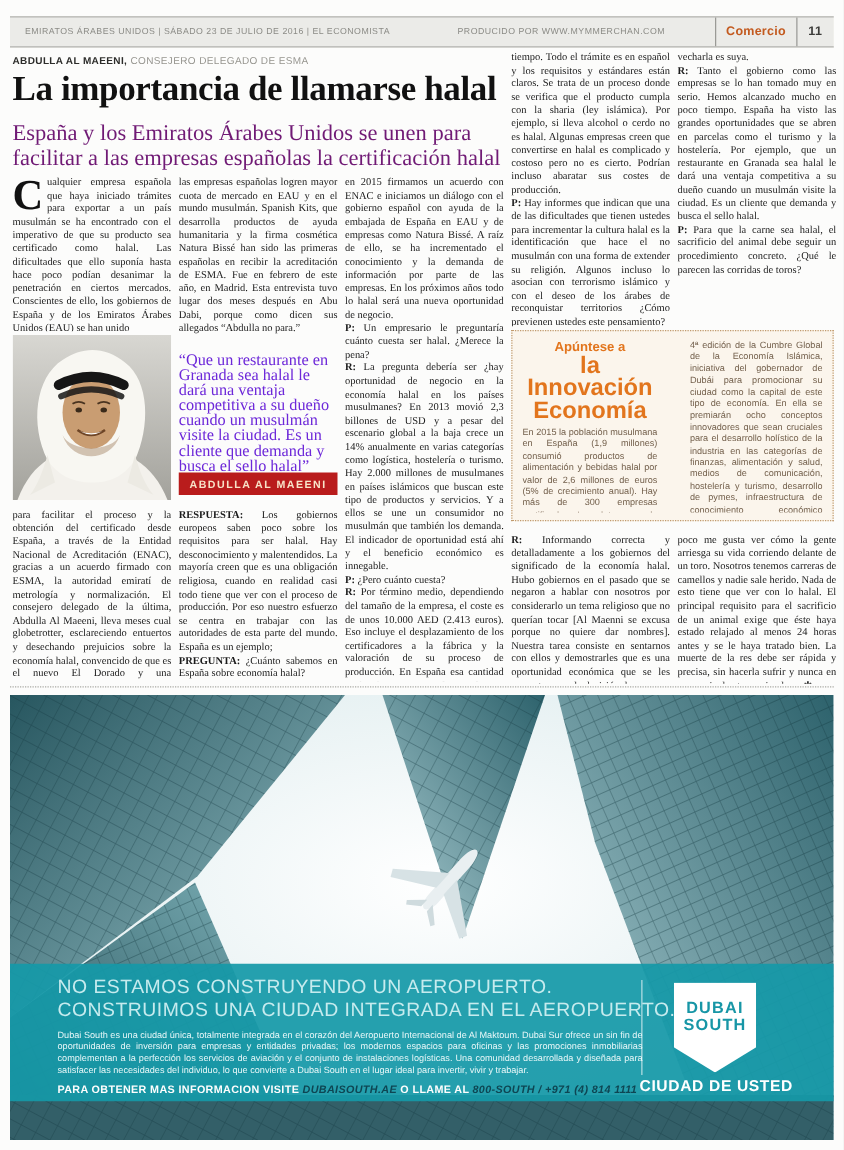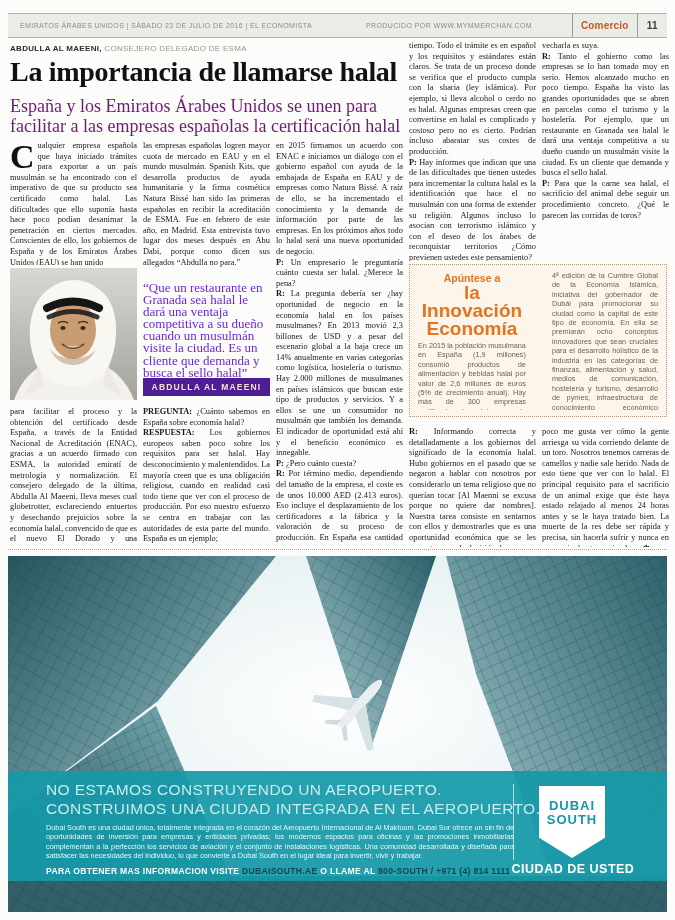--- a/index.html
+++ b/index.html
@@ -24,42 +24,42 @@
             white-space:nowrap;letter-spacing:-.3px;}
   .subhead{position:absolute;left:10px;top:96px;width:402px;font-size:18px;line-height:20px;color:#701a75;
            white-space:nowrap;}
   
   .tb{position:absolute;width:127px;font-size:8.4px;line-height:10.6px;text-align:justify;overflow:hidden;}
   .tb p{margin:0;}
   .tb b{font-weight:bold;}
   .dropcap{float:left;font-size:34px;line-height:28px;font-weight:bold;padding:2px 3px 0 0;color:#111;}
   .quote{position:absolute;left:143px;top:282px;width:127px;height:95px;font-size:13px;line-height:12.1px;
          color:#6d28d9;overflow:hidden;}
-  .qbar{position:absolute;left:143px;top:378px;width:127px;height:18px;background:#4c1d95;color:#f8e3c8;
+  .qbar{position:absolute;left:143px;top:378px;width:127px;height:18px;background:#b91c1c;color:#f8e3c8;
         font-family:"Liberation Sans",sans-serif;font-size:8.5px;font-weight:bold;letter-spacing:1.2px;
         display:flex;align-items:center;justify-content:center;}
   .portrait{position:absolute;left:10px;top:268px;width:127px;height:132px;overflow:hidden;}
   
   .promo{position:absolute;left:409px;top:264px;width:258px;height:153px;background:#fbf5ec;
          border:1px dotted #c09a6e;box-sizing:border-box;display:flex;gap:26px;padding:6px 8px;
          font-family:"Liberation Sans",sans-serif;}
   .promo .pc{width:118px;overflow:hidden;}
   .promo .ptxt{font-size:7.3px;line-height:9.4px;color:#74614d;text-align:justify;}
   .promo .eyebrow{color:#e2751d;font-size:10.5px;font-weight:bold;text-align:center;margin:1px 0 0;}
   .promo .ptitle{color:#e2751d;font-size:19px;font-weight:bold;line-height:18px;text-align:center;margin:0 0 3px;}
   .sep-dot{position:absolute;left:8px;right:8px;top:549px;border-top:1px dotted #a9a9a4;}
   
   .ad{position:absolute;left:8px;top:556px;width:659px;height:356px;overflow:hidden;}
   .ad svg.bg{position:absolute;left:0;top:0;}
   .ad .band{position:absolute;left:0;right:0;top:215px;height:110px;background:rgba(22,153,168,.93);
             font-family:"Liberation Sans",sans-serif;color:#eafafb;}
   .ad .bh{margin:9px 0 0 38px;font-size:15.5px;line-height:19px;letter-spacing:.4px;color:#c6ebee;white-space:nowrap;}
   .ad .bb{margin:5px 0 0 38px;width:468px;font-size:7.3px;line-height:9.3px;text-align:justify;color:#e7f7f8;}
   .ad .bc{margin:6px 0 0 38px;font-size:8.6px;font-weight:bold;letter-spacing:.3px;color:#fdfdfd;white-space:nowrap;}
-  .ad .bc b{color:#0e4653;}
+  .ad .bc b{color:#0e4653;font-style:italic;}
   .ad .vdiv{position:absolute;left:505px;top:228px;width:1px;height:76px;background:rgba(255,255,255,.65);}
   .badge{position:absolute;left:531px;top:230px;width:66px;height:72px;background:#fff;
          clip-path:polygon(0 0,100% 0,100% 72%,50% 100%,0 72%);
          font-family:"Liberation Sans",sans-serif;color:#1796a6;font-weight:bold;font-size:13px;
          line-height:14px;letter-spacing:1px;text-align:center;padding-top:13px;box-sizing:border-box;}
   .tagline{position:absolute;left:494px;top:306px;width:142px;text-align:center;color:#fff;
            font-family:"Liberation Sans",sans-serif;font-weight:bold;font-size:12.5px;letter-spacing:.5px;}
 </style>
 </head>
 <body>
@@ -114,22 +114,22 @@
     </svg>
   </div>
 
   <div class="quote">“Que un restaurante en Granada sea halal le dará una ventaja competitiva a su dueño cuando un musulmán visite la ciudad. Es un cliente que demanda y busca el sello halal”</div>
   <div class="qbar">ABDULLA AL MAEENI</div>
 
   <div class="tb" style="left:10px;top:407px;height:138px;">para facilitar el proceso y la obtención del certificado desde España, a través de la Entidad Nacional de Acreditación (ENAC), gracias a un acuerdo firmado con ESMA, la autoridad emiratí de metrología y normalización. El consejero delegado de la última, Abdulla Al Maeeni, lleva meses cual globetrotter, esclareciendo entuertos y desechando prejuicios sobre la economía halal, convencido de que es el nuevo El Dorado y una oportunidad para que</div>
 
   <div class="tb" style="left:143px;top:141px;height:128px;">las empresas españolas logren mayor cuota de mercado en EAU y en el mundo musulmán. Spanish Kits, que desarrolla productos de ayuda humanitaria y la firma cosmética Natura Bissé han sido las primeras españolas en recibir la acreditación de ESMA. Fue en febrero de este año, en Madrid. Esta entrevista tuvo lugar dos meses después en Abu Dabi, porque como dicen sus allegados “Abdulla no para.”</div>
   <div class="tb" style="left:143px;top:407px;height:138px;">
+    <p><b>RESPUESTA:</b><span> Los gobiernos europeos saben poco sobre los requisitos para ser halal. Hay desconocimiento y malentendidos. La mayoría creen que es una obligación religiosa, cuando en realidad casi todo tiene que ver con el proceso de producción. Por eso nuestro esfuerzo se centra en trabajar con las autoridades de esta parte del mundo. España es un ejemplo;</span></p>
     <p><b>PREGUNTA:</b><span> ¿Cuánto sabemos en España sobre economía halal?</span></p>
-    <p><b>RESPUESTA:</b><span> Los gobiernos europeos saben poco sobre los requisitos para ser halal. Hay desconocimiento y malentendidos. La mayoría creen que es una obligación religiosa, cuando en realidad casi todo tiene que ver con el proceso de producción. Por eso nuestro esfuerzo se centra en trabajar con las autoridades de esta parte del mundo. España es un ejemplo;</span></p>
   </div>
 
   <div class="tb" style="left:276px;top:141px;height:404px;">
     <p><span>en 2015 firmamos un acuerdo con ENAC e iniciamos un diálogo con el gobierno español con ayuda de la embajada de España en EAU y de empresas como Natura Bissé. A raíz de ello, se ha incrementado el conocimiento y la demanda de información por parte de las empresas. En los próximos años todo lo halal será una nueva oportunidad de negocio.</span></p>
     <p><b>P:</b><span> Un empresario le preguntaría cuánto cuesta ser halal. ¿Merece la pena?</span></p>
     <p><b>R:</b><span> La pregunta debería ser ¿hay oportunidad de negocio en la economía halal en los países musulmanes? En 2013 movió 2,3 billones de USD y a pesar del escenario global a la baja crece un 14% anualmente en varias categorías como logística, hostelería o turismo. Hay 2.000 millones de musulmanes en países islámicos que buscan este tipo de productos y servicios. Y a ellos se une un consumidor no musulmán que también los demanda. El indicador de oportunidad está ahí y el beneficio económico es innegable.</span></p>
     <p><b>P:</b><span> ¿Pero cuánto cuesta?</span></p>
     <p><b>R:</b><span> Por término medio, dependiendo del tamaño de la empresa, el coste es de unos 10.000 AED (2.413 euros). Eso incluye el desplazamiento de los certificadores a la fábrica y la valoración de su proceso de producción. En España esa cantidad será inferior gracias al acuerdo con ENAC que nos permite ser más efectivos en costes y en</span></p>
   </div>
 

